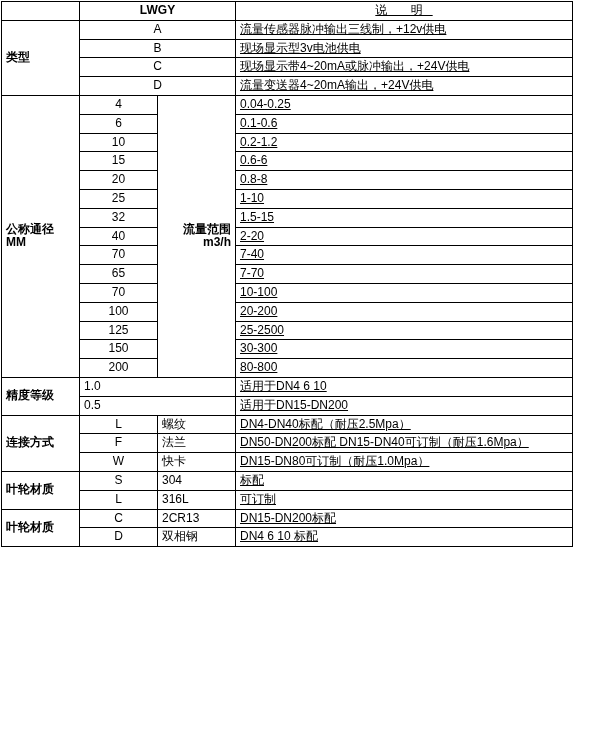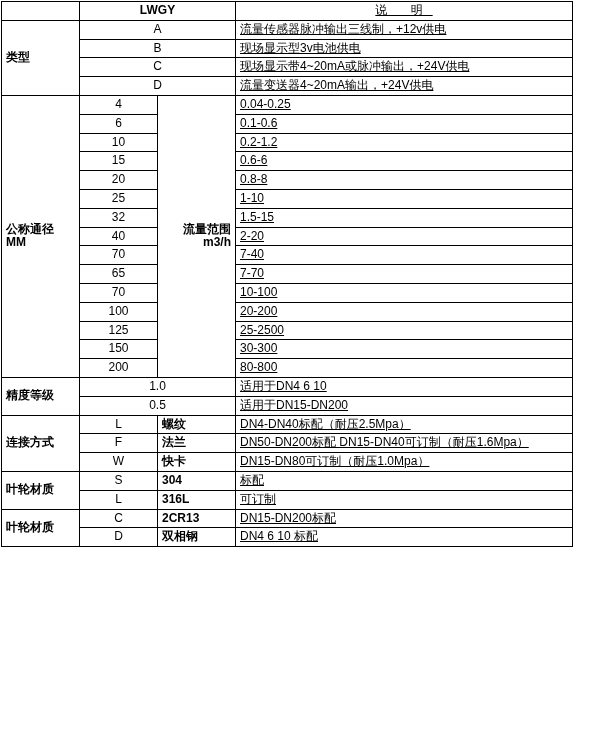--- a/index.html
+++ b/index.html
@@ -29,34 +29,34 @@
     white-space: nowrap;
     overflow: hidden;
   }
   td.c1 { width: 78px; text-align: center; font-weight: bold; }
   td.c2 { width: 78px; text-align: center; }
   td.c3 { width: 78px; text-align: left; }
   td.c4 { text-align: left; text-decoration: underline; }
 
   td.hdr-model { font-weight: bold; text-align: center; }
   td.hdr-desc { text-align: center; letter-spacing: 10px; padding-left: 14px; }
-  td.bold { font-weight: bold; }
+  td.bold { font-weight: normal; }
   td.rangelabel {
     text-align: right;
     font-weight: bold;
     white-space: normal;
     line-height: 1.7;
   }
   td.catlabel {
     text-align: left;
     font-weight: bold;
     white-space: normal;
     line-height: 1.6;
   }
-  td.span2 { text-align: center; }
+  td.span2 { text-align: left; }
 </style>
 </head>
 <body>
 
 <table class="spec">
   <colgroup>
     <col style="width:78px">
     <col style="width:78px">
     <col style="width:78px">
     <col>

